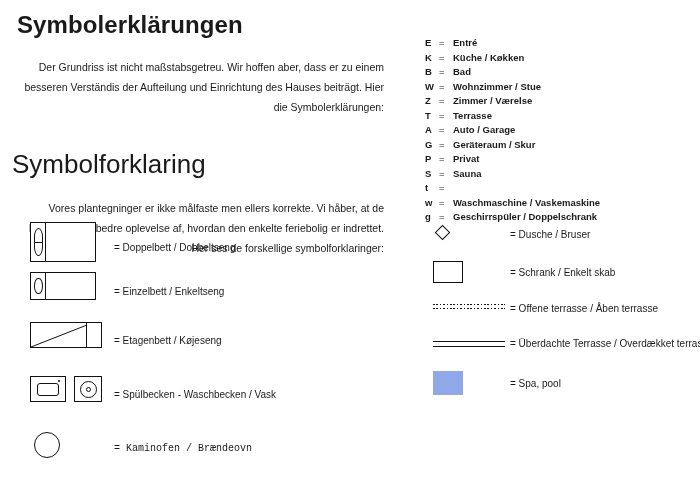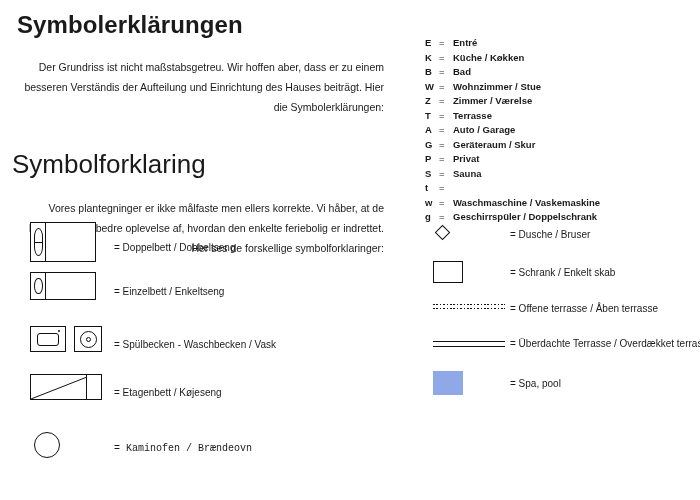--- a/index.html
+++ b/index.html
@@ -315,52 +315,52 @@
     </div>
 
     <div class="sym-row" style="height:50px;">
       <div class="sym-art">
         <div class="bed bed-single">
           <div class="pillow-line"></div>
           <div class="headboard"></div>
         </div>
       </div>
       <div class="sym-label" style="top:14px;">= Einzelbett / Enkeltseng</div>
+    </div>
+
+    <div class="sym-row" style="height:50px;">
+      <div class="sym-art">
+        <div class="bunk">
+          <div class="diag">
+            <svg width="72" height="26" viewBox="0 0 72 26">
+              <line x1="0" y1="24" x2="56" y2="2" stroke="#111" stroke-width="1"></line>
+            </svg>
+          </div>
+          <div class="divider"></div>
+        </div>
+      </div>
+      <div class="sym-label" style="top:13px;">= Etagenbett / Køjeseng</div>
     </div>
 
     <div class="sym-row" style="height:52px;">
       <div class="sym-art" style="top:4px;">
         <div class="sink-group">
           <div class="sink-box">
             <div class="oval"></div>
             <div class="dot"></div>
           </div>
           <div class="sink-box2">
             <div class="circ"></div>
             <div class="circ-in"></div>
           </div>
         </div>
       </div>
       <div class="sym-label" style="top:17px;">= Spülbecken - Waschbecken / Vask</div>
     </div>
 
-    <div class="sym-row" style="height:50px;">
-      <div class="sym-art">
-        <div class="bunk">
-          <div class="diag">
-            <svg width="72" height="26" viewBox="0 0 72 26">
-              <line x1="0" y1="24" x2="56" y2="2" stroke="#111" stroke-width="1"></line>
-            </svg>
-          </div>
-          <div class="divider"></div>
-        </div>
-      </div>
-      <div class="sym-label" style="top:13px;">= Etagenbett / Køjeseng</div>
-    </div>
-
     <div class="sym-row" style="height:40px;font-family:Liberation Mono, monospace;">
       <div class="sym-art" style="top:8px; left:8px;">
         <div class="stove"></div>
       </div>
       <div class="sym-label" style="top:19px;">= Kaminofen / Brændeovn</div>
     </div>
 
   </div>
 
   <div class="right-col">

